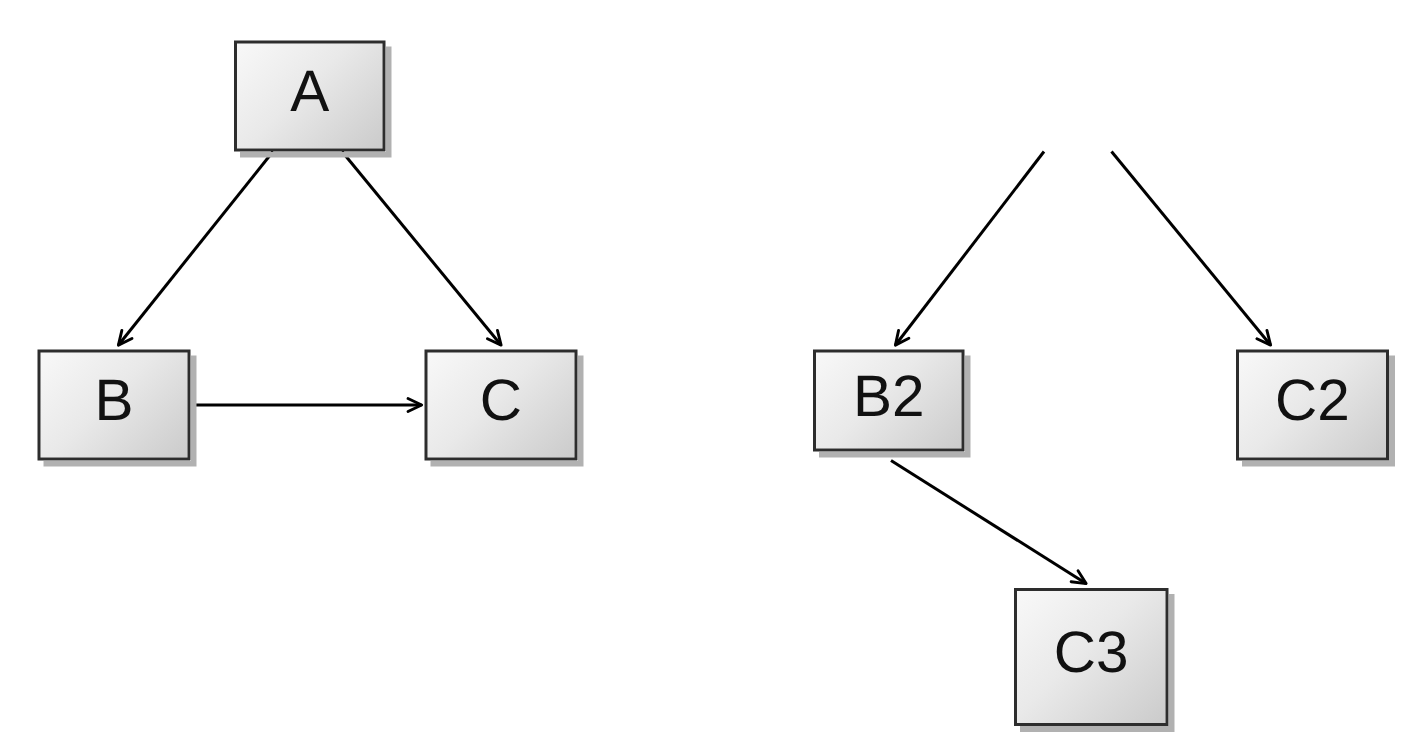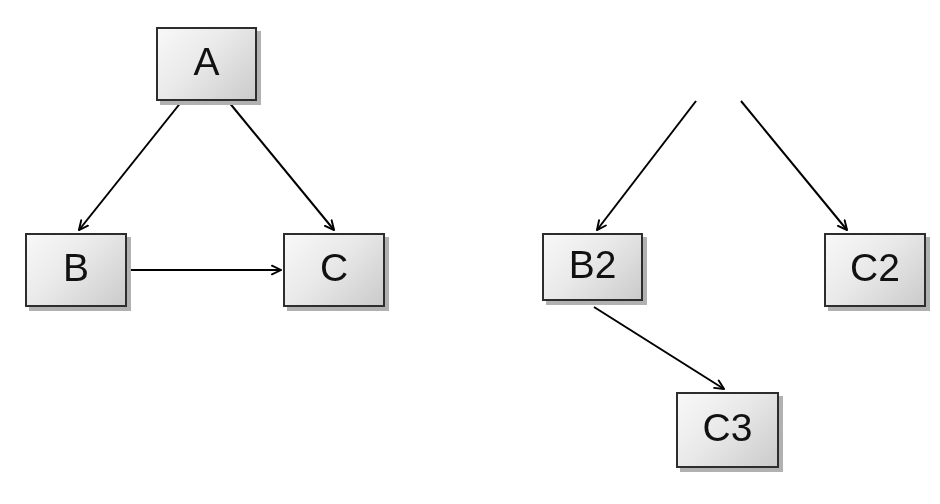--- a/index.html
+++ b/index.html
@@ -75,17 +75,17 @@
   <div class="node" style="left:283px; top:233px; width:102px; height:74px;">
     <span class="node-label">C</span>
   </div>
 
   <div class="node" style="left:542px; top:233px; width:101px; height:68px;">
     <span class="node-label">B2</span>
   </div>
   <div class="node" style="left:798px; top:233px; width:102px; height:74px;margin-left:26px;">
     <span class="node-label">C2</span>
   </div>
-  <div class="node" style="left:676px; top:392px; width:103px; height:76px;">
+  <div class="node" style="left:676px; top:392px; width:103px; height:92px;">
     <span class="node-label">C3</span>
   </div>
 
 </div>
 
 </body></html>

